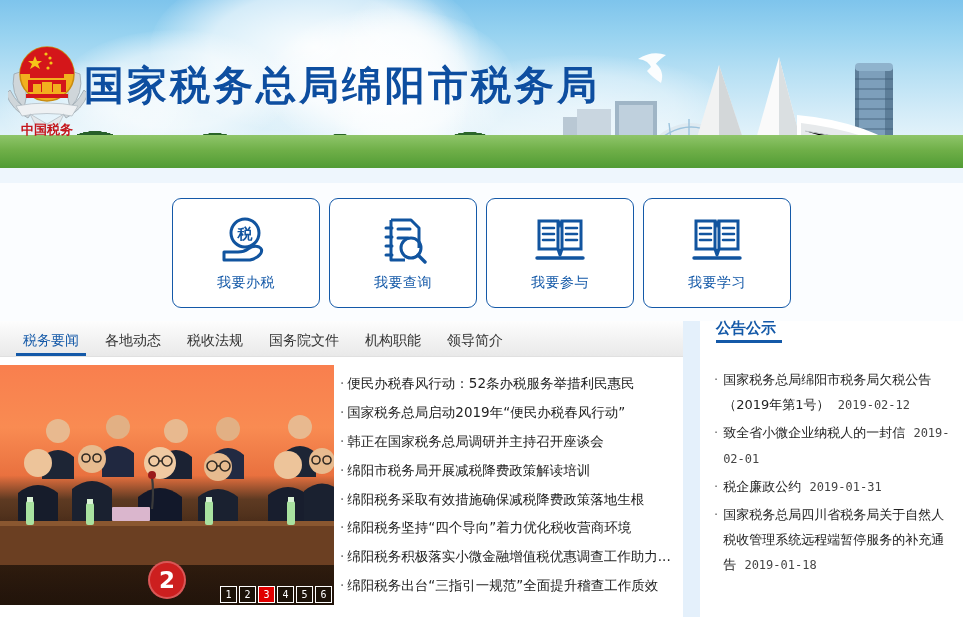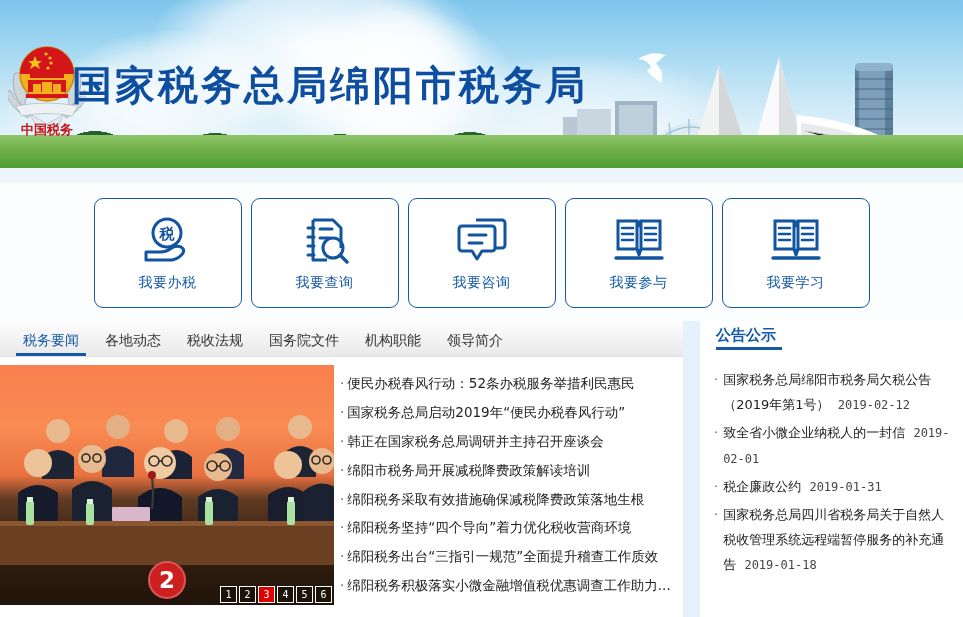--- a/index.html
+++ b/index.html
@@ -56,21 +56,21 @@
   }
 
   
   .city { position: absolute; right: 0; bottom: 14px; width: 420px; height: 150px; }
 
   
   .emblem-wrap {
     position: absolute; left: 8px; top: 28px; width: 78px; height: 108px;
   }
   .title-cn {
-    position: absolute; left: 72px; top: 58px;
+    position: absolute; left: 84px; top: 58px;
     font-family: "DejaVu Sans", "Liberation Sans", sans-serif;
     font-size: 40px; font-weight: bold; letter-spacing: 3px;
     color: #0d4ea0;
     text-shadow: 0 1px 0 rgba(255,255,255,.55);
     white-space: nowrap;
   }
 
   
   .cards-band {
     width: 963px; height: 138px;
@@ -166,21 +166,21 @@
     font-size: 13.5px; color: #222;
     font-family: "DejaVu Sans", "Liberation Sans", sans-serif;
     line-height: 29px; white-space: nowrap; overflow: hidden;
     cursor: pointer;
   }
   .news-item .dot { color: #666; margin-right: 3px; }
 
   
   .rt-head {
     height: 36px; padding: 0 0 0 16px;
-    display: flex; align-items: center;
+    display: flex; align-items: flex-start;
   }
   .rt-title {
     font-size: 15px; color: #1459a8; font-weight: bold;
     font-family: "DejaVu Sans", "Liberation Sans", sans-serif;
     padding-bottom: 7px; position: relative; line-height: 1;
   }
   .rt-title::after {
     content: ""; position: absolute; left: 0; right: -6px; bottom: 0;
     height: 3px; background: #1459a8;
   }
@@ -309,30 +309,20 @@
       <g stroke="#11549f" stroke-width="3" stroke-linecap="round">
         <path d="M11 14 h6 M11 23 h6 M11 32 h6 M11 41 h6"></path>
         <path d="M23 15 h12 M23 24 h10"></path>
       </g>
       <circle cx="36" cy="34" r="10" fill="none" stroke="#11549f" stroke-width="3"></circle>
       <path d="M43 41 L50 48" stroke="#11549f" stroke-width="3.4" stroke-linecap="round"></path>
     </svg>
     <span class="lbl">我要查询</span>
   </div>
 
-  <div class="card">
-    <svg class="ic" viewBox="0 0 56 54">
-      <path d="M22 6 h26 a3 3 0 0 1 3 3 v22 a3 3 0 0 1 -3 3 h-6" fill="none" stroke="#11549f" stroke-width="3" stroke-linejoin="round"></path>
-      <path d="M8 12 h30 a3 3 0 0 1 3 3 v19 a3 3 0 0 1 -3 3 h-10 l-5 8 l-5 -8 h-10 a3 3 0 0 1 -3 -3 v-19 a3 3 0 0 1 3 -3 z" fill="none" stroke="#11549f" stroke-width="3" stroke-linejoin="round"></path>
-      <g stroke="#11549f" stroke-width="3" stroke-linecap="round">
-        <path d="M15 21 h17 M15 29 h13"></path>
-      </g>
-    </svg>
-    <span class="lbl">我要咨询</span>
-  </div>
 
   <div class="card">
     <svg class="ic" viewBox="0 0 56 54">
       <rect x="7" y="7" width="19" height="28" fill="none" stroke="#11549f" stroke-width="3"></rect>
       <rect x="30" y="7" width="19" height="28" fill="none" stroke="#11549f" stroke-width="3"></rect>
       <g stroke="#11549f" stroke-width="2.6" stroke-linecap="round">
         <path d="M11 14 h11 M11 20 h11 M11 26 h11 M34 14 h11 M34 20 h11 M34 26 h11"></path>
       </g>
       <path d="M26 7 L28 11 L30 7" fill="none" stroke="#11549f" stroke-width="3"></path>
       <path d="M26 35 L28 41 L30 35" fill="#11549f" stroke="#11549f" stroke-width="3" stroke-linejoin="round"></path>
@@ -446,22 +436,22 @@
         </div>
       </div>
 
       <div class="newslist">
         <div class="news-item"><span class="dot">·</span><span>便民办税春风行动：52条办税服务举措利民惠民</span></div>
         <div class="news-item"><span class="dot">·</span><span>国家税务总局启动2019年“便民办税春风行动”</span></div>
         <div class="news-item"><span class="dot">·</span><span>韩正在国家税务总局调研并主持召开座谈会</span></div>
         <div class="news-item"><span class="dot">·</span><span>绵阳市税务局开展减税降费政策解读培训</span></div>
         <div class="news-item"><span class="dot">·</span><span>绵阳税务采取有效措施确保减税降费政策落地生根</span></div>
         <div class="news-item"><span class="dot">·</span><span>绵阳税务坚持“四个导向”着力优化税收营商环境</span></div>
+        <div class="news-item"><span class="dot">·</span><span>绵阳税务积极落实小微金融增值税优惠调查工作助力...</span></div>
         <div class="news-item"><span class="dot">·</span><span>绵阳税务出台“三指引一规范”全面提升稽查工作质效</span></div>
-        <div class="news-item"><span class="dot">·</span><span>绵阳税务积极落实小微金融增值税优惠调查工作助力...</span></div>
       </div>
     </div>
   </div>
 
   <div class="panel-right">
     <div class="rt-head">
       <div class="rt-title">公告公示</div>
     </div>
     <div class="rt-list">
       <div class="ann">

